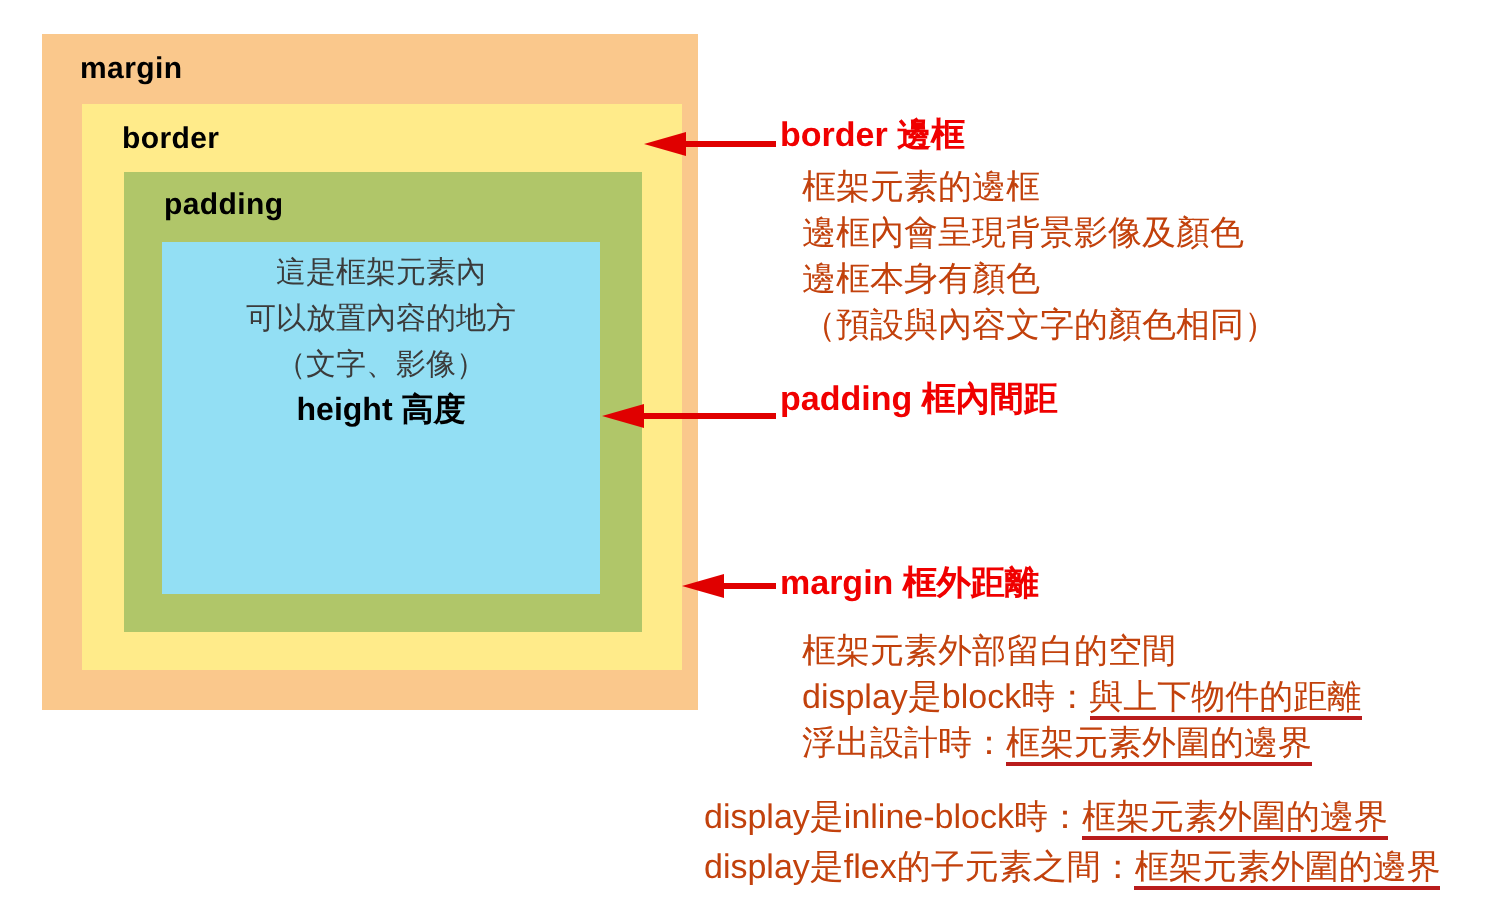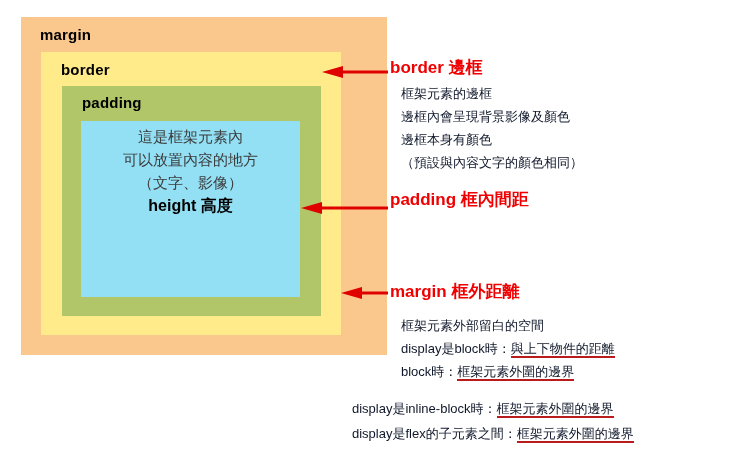--- a/index.html
+++ b/index.html
@@ -35,21 +35,21 @@
     font-weight: bold;
     font-size: 15px;
     color: #000000;
     white-space: nowrap;
     letter-spacing: 0.2px;
   }
 
   #margin-box {
     left: 0;
     top: 0;
-    width: 366px;
+    width: 328px;
     height: 338px;
     background: #fac88c;
   }
   #margin-label { left: 19px; top: 9px; }
 
   #border-box {
     left: 20px;
     top: 35px;
     width: 300px;
     height: 283px;
@@ -112,22 +112,22 @@
     font-size: 17px;
     white-space: nowrap;
     margin: 0;
     line-height: 20px;
   }
   .callout-body {
     margin: 0;
     padding-left: 11px;
   }
   .callout-line {
-    font-size: 13px;
-    color: #0f172a;
+    font-size: 17px;
+    color: #c2410c;
     line-height: 23px;
     white-space: nowrap;
   }
 
   #callout-border { top: 58px; }
   #callout-border .callout-body { padding-top: 4px; }
 
   #callout-padding { top: 190px; }
   #callout-padding .callout-body { padding-top: 4px; }
 
@@ -208,21 +208,21 @@
 </div>
 
 <div class="callout" id="callout-margin">
   <div class="callout-title">margin 框外距離</div>
   <div class="callout-body">
     <div class="callout-line">框架元素外部留白的空間</div>
     <div class="callout-line">
       <span>display是block時：</span><span class="underline-red">與上下物件的距離</span>
     </div>
     <div class="callout-line">
-      <span>block時：</span><span class="underline-red">框架元素外圍的邊界</span>
+      <span>浮出設計時：</span><span class="underline-red">框架元素外圍的邊界</span>
     </div>
   </div>
 </div>
 
 <div id="extra-lines">
   <div class="callout-line">
     <span>display是inline-block時：</span><span class="underline-red">框架元素外圍的邊界</span>
   </div>
   <div class="callout-line">
     <span>display是flex的子元素之間：</span><span class="underline-red">框架元素外圍的邊界</span>

